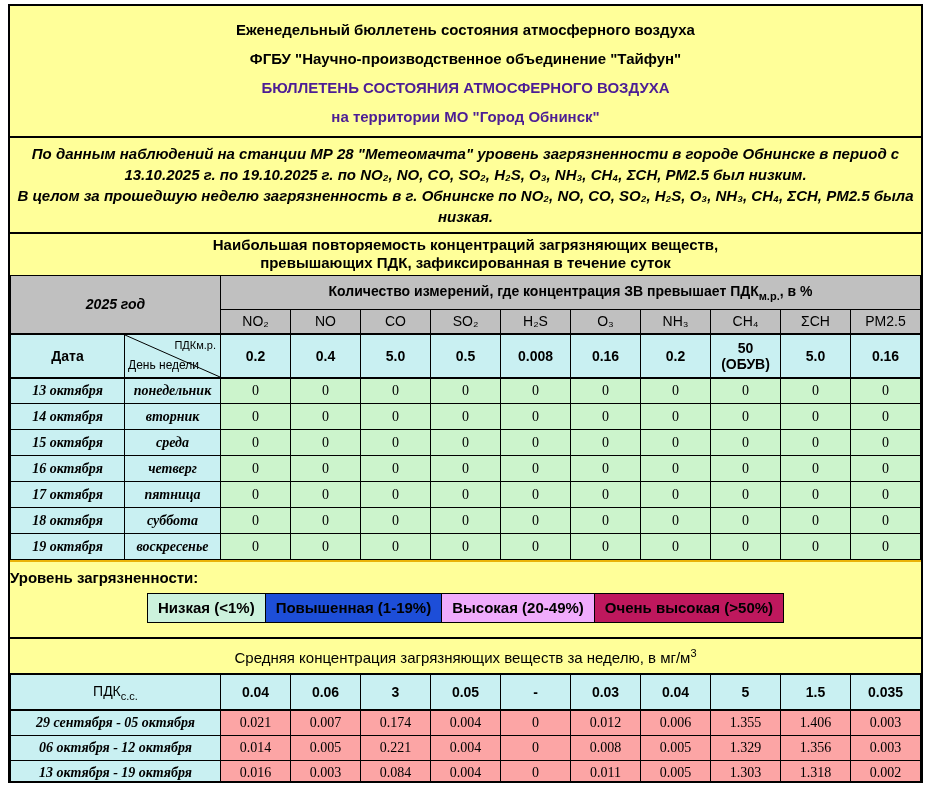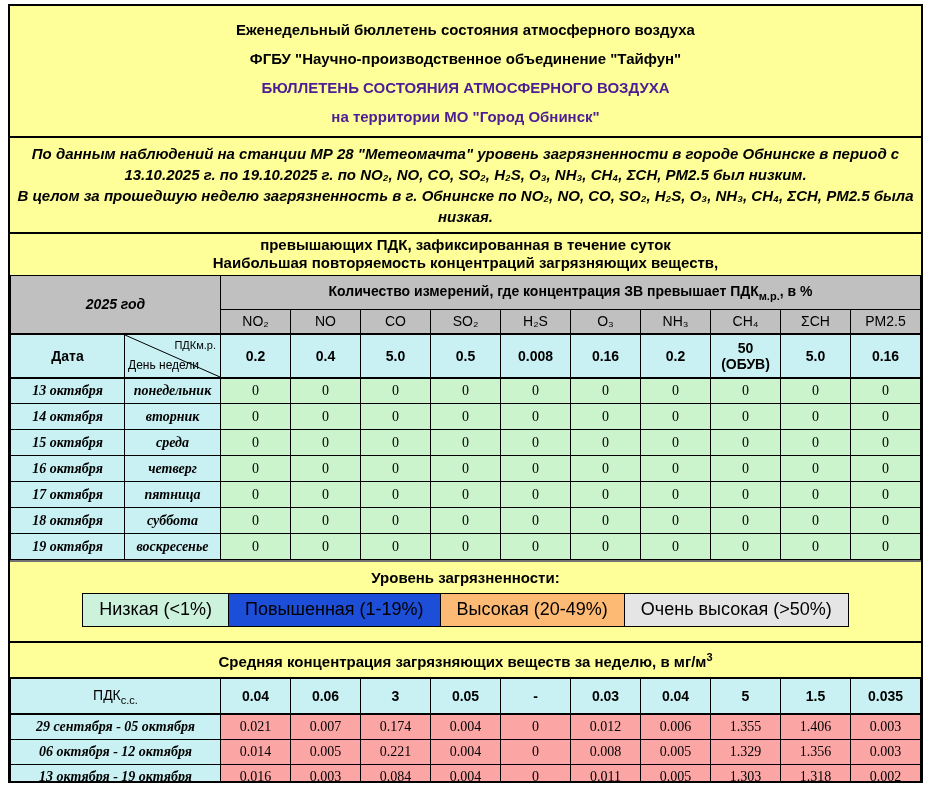--- a/index.html
+++ b/index.html
@@ -23,21 +23,21 @@
     text-align:center; font-weight:bold; font-style:italic;
     font-size:15px; line-height:21px; color:#000;
   }
   
   .sec-title1 {
     border-top:2px solid #000; text-align:center;
     font-weight:bold; font-size:15px; line-height:18px; padding:2px 0 3px;
   }
   .sec-title2 {
     border-top:2px solid #000; text-align:center;
-    font-weight:bold; font-size:15px; padding:8px 0 7px;
+    font-weight:normal; font-size:15px; padding:8px 0 7px;
   }
   .sec-title2 .sup { font-size:11px; vertical-align:super; }
   
   table.grid { border-collapse:collapse; width:100%; table-layout:fixed; border-top:1px solid #000; }
   .grid td {
     border:1px solid #000; text-align:center; vertical-align:middle;
     overflow:hidden; padding:1px 2px; font-size:14px; color:#000;
   }
   .gray  { background:#C0C0C0; }
   .cyan  { background:#C9F0F2; }
@@ -54,26 +54,26 @@
   .diag svg { position:absolute; left:0; top:0; width:100%; height:100%; }
   .diag .tr-lab { position:absolute; top:4px; right:4px; font-size:11px; }
   .diag .bl-lab { position:absolute; bottom:5px; left:3px; font-size:12px; }
   #t1-body tr td { height:26px; }
   .datecell, .daycell {
     font-family:"Liberation Serif","DejaVu Serif",serif;
     font-weight:bold; font-style:italic; font-size:15px;
   }
   .zerocell { font-family:"Liberation Serif","DejaVu Serif",serif; font-size:15px; }
   
-  .sec-legend { border-top:2px solid #737373; padding:7px 0 14px; text-align:center; }
+  .sec-legend { border-top:2px solid #eab308; padding:7px 0 14px; }
   .legend-title { font-weight:bold; font-size:15px; margin-bottom:7px; }
   .legend-row { display:flex; justify-content:center; }
   .legend-box {
-    border:1px solid #000; padding:5px 16px 6px;
-    font-weight:normal; font-size:18px; white-space:nowrap;
+    border:1px solid #000; padding:5px 10px 6px;
+    font-weight:bold; font-size:15px; white-space:nowrap;
   }
   .legend-box + .legend-box { margin-left:-1px; }
   
   tr.pdkrow2 td { height:36px; border-top-width:2px; border-bottom-width:2px; }
   .pdk2lab { font-size:14px; }
   #t2-body tr td { height:25px; }
   .weeklabel {
     font-family:"Liberation Serif","DejaVu Serif",serif;
     font-weight:bold; font-style:italic; font-size:15px;
   }
@@ -95,22 +95,22 @@
     <div class="hline blue">БЮЛЛЕТЕНЬ СОСТОЯНИЯ АТМОСФЕРНОГО ВОЗДУХА</div>
     <div class="hline blue">на территории МО "Город Обнинск"</div>
   </div>
 
   <div class="sec-summary">
     <div>По данным наблюдений на станции МР 28 "Метеомачта" уровень загрязненности в городе Обнинске в период с 13.10.2025 г. по 19.10.2025 г. по NO₂, NO, CO, SO₂, H₂S, O₃, NH₃, CH₄, ΣCH, PM2.5 был низким.</div>
     <div>В целом за прошедшую неделю загрязненность в г. Обнинске по NO₂, NO, CO, SO₂, H₂S, O₃, NH₃, CH₄, ΣCH, PM2.5 была низкая.</div>
   </div>
 
   <div class="sec-title1">
+    <div>Наибольшая повторяемость концентраций загрязняющих веществ,</div>
     <div>превышающих ПДК, зафиксированная в течение суток</div>
-    <div>Наибольшая повторяемость концентраций загрязняющих веществ,</div>
   </div>
 
   <table class="grid">
     <colgroup>
       <col style="width:114px">
         <col style="width:96px">
       <col>
         <col>
         <col>
         <col>
@@ -259,22 +259,22 @@
           <td class="green zerocell">0</td>
         </tr>
       </tbody>
   </table>
 
   <div class="sec-legend">
     <div class="legend-title">Уровень загрязненности:</div>
     <div class="legend-row" id="legend-row">
         <div class="legend-box" style="background: rgb(204, 242, 220);"><span class="">Низкая (&lt;1%)</span></div>
         <div class="legend-box" style="background: #1d4ed8;"><span class="">Повышенная (1-19%)</span></div>
-        <div class="legend-box" style="background: #fdba74;"><span class="">Высокая (20-49%)</span></div>
-        <div class="legend-box" style="background: #e5e5e5;"><span class="">Очень высокая (&gt;50%)</span></div>
+        <div class="legend-box" style="background: #f0abfc;"><span class="">Высокая (20-49%)</span></div>
+        <div class="legend-box" style="background: #be185d;"><span class="">Очень высокая (&gt;50%)</span></div>
       </div>
   </div>
 
   <div class="sec-title2"><span>Средняя концентрация загрязняющих веществ за неделю, в мг/м</span><span class="sup">3</span></div>
 
   <table class="grid">
     <colgroup>
       <col style="width:210px">
       <col>
         <col>

